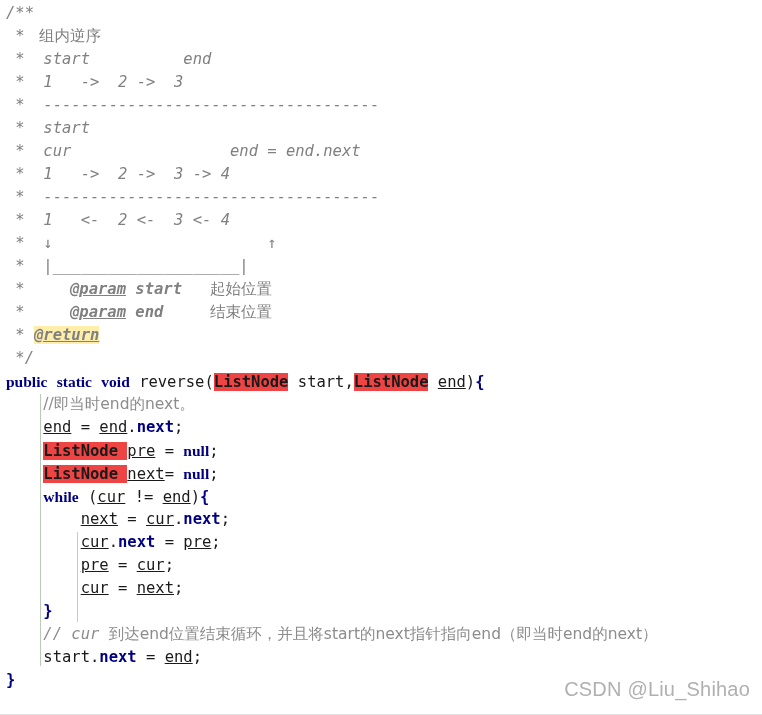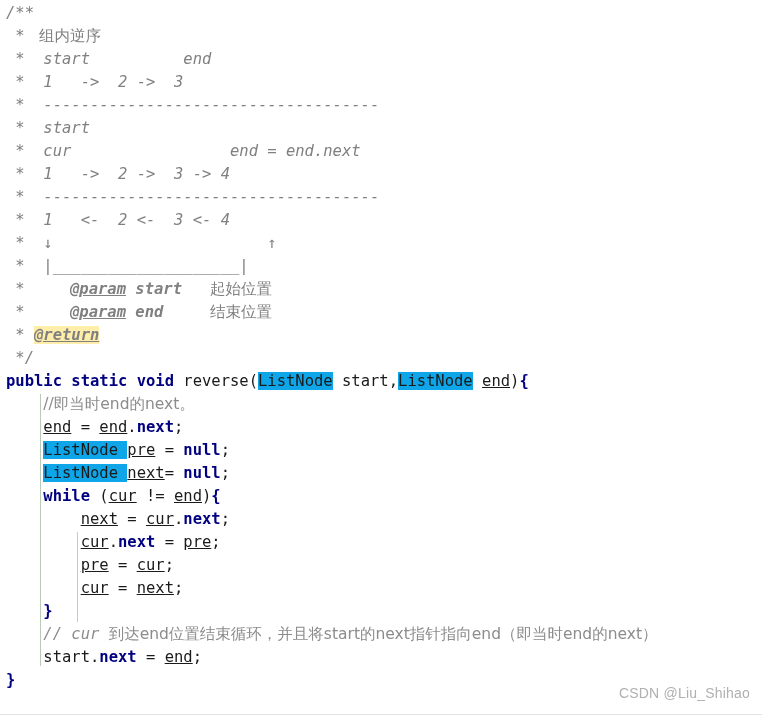--- a/index.html
+++ b/index.html
@@ -68,26 +68,28 @@
   .pname {
     color: #808080;
     font-style: italic;
     font-weight: bold;
   }
 
   
   .kw {
     color: #000080;
     font-weight: bold;
+    font-family: Liberation Serif, serif;
   }
   .txt {
     color: #1a1a1a;
   }
   .hl {
-    background: #0ea5e9;
+    background: #ef4444;
+    font-weight: bold;
   }
   .var {
     color: #1a1a1a;
     text-decoration: underline;
   }
   .fld {
     color: #000080;
     font-weight: bold;
   }
   .brace {
@@ -119,21 +121,21 @@
   .guide-inner {
     background: #b9cde0;
   }
 
   
   #watermark {
     position: absolute;
     right: 12px;
     bottom: 14px;
     color: #b0b0b0;
-    font-size: 14px;
+    font-size: 20px;
     font-family: "Liberation Sans", sans-serif;
     letter-spacing: 0.2px;
   }
 
   #bottom-rule {
     position: absolute;
     left: 0;
     bottom: 0;
     width: 762px;
     height: 1px;

